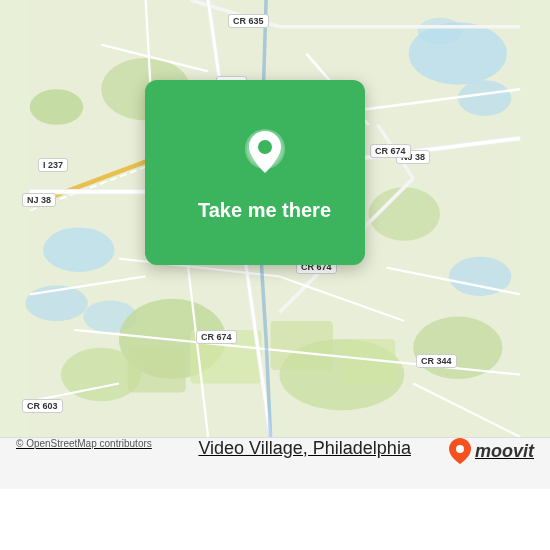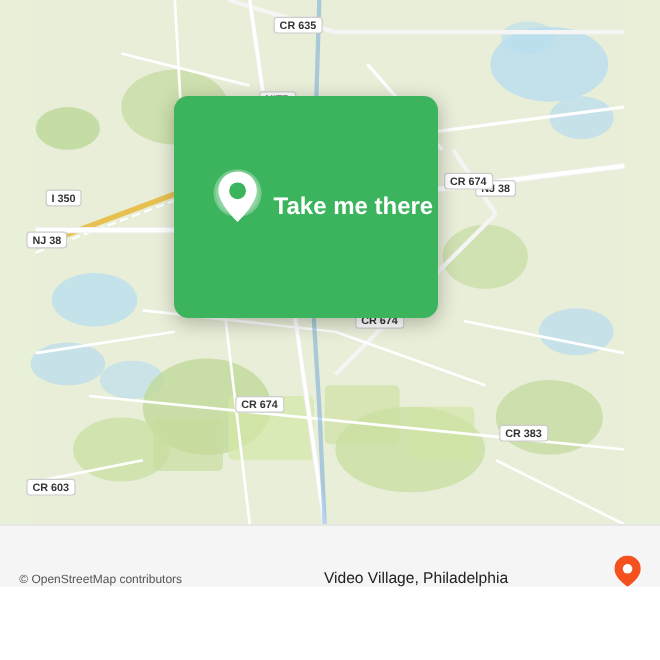--- a/index.html
+++ b/index.html
@@ -35,21 +35,21 @@
     
     #popup-card {
       position: absolute;
       top: 80px;
       left: 145px;
       width: 220px;
       height: 185px;
       background: #3cb45e;
       border-radius: 12px;
       display: flex;
-      flex-direction: row;
+      flex-direction: column;
       align-items: center;
       justify-content: center;
       box-shadow: 0 4px 16px rgba(0,0,0,0.25);
       cursor: pointer;
       z-index: 10;
       padding-left: 19px;
     }
 
     .location-pin-icon {
       width: 60px;
@@ -57,23 +57,24 @@
       margin-bottom: 16px;
     }
 
     
     #bottom-bar {
       width: 550px;
       height: 52px;
       background: #f5f5f5;
       border-top: 1px solid #ddd;
       display: flex;
-      align-items: flex-end;
+      align-items: flex-start;
       padding: 0 16px;
       position: relative;
+      text-decoration: underline;
     }
 
     #osm-credit {
       font-size: 10px;
       color: #555;
       flex: 1;
     }
 
     #place-name {
       font-size: 14px;
@@ -164,46 +165,47 @@
     <line x1="80" y1="50" x2="200" y2="80" stroke="#fff" stroke-width="2.5"></line>
 
     <polyline points="270,490 265,380 260,300 258,240 260,180 262,100 265,0" stroke="#4a90d9" stroke-width="4" fill="none" opacity="0.4"></polyline>
 
     <circle cx="272" cy="210" r="6" fill="#3cb45e" stroke="white" stroke-width="2"></circle>
   </svg>
 
   <div class="road-label" style="top:14px;left:228px;">CR 635</div>
   <div class="road-label" style="top:193px;left:22px;">NJ 38</div>
   <div class="road-label" style="top:150px;left:396px;">NJ 38</div>
-  <div class="road-label" style="top:158px;left:38px;">I 350</div>
+  <div class="road-label" style="top:158px;left:38px;">I 237</div>
   <div class="road-label" style="top:144px;left:370px;">CR 674</div>
   <div class="road-label" style="top:260px;left:296px;">CR 674</div>
   <div class="road-label" style="top:330px;left:196px;">CR 674</div>
-  <div class="road-label" style="top:354px;left:416px;">CR 383</div>
+  <div class="road-label" style="top:354px;left:416px;">CR 344</div>
   <div class="road-label" style="top:399px;left:22px;">CR 603</div>
   <div class="road-label" style="top:76px;left:216px;">NITP</div>
 
   <div id="popup-card">
     <div class="location-pin-icon">
       <svg width="60" height="60" viewBox="0 0 60 60" xmlns="http://www.w3.org/2000/svg">
         <circle cx="30" cy="26" r="20" fill="white" opacity="0.3"></circle>
         <circle cx="30" cy="26" r="18" fill="white" opacity="0.2"></circle>
 
         <path d="M30 8 C21 8 14 15 14 24 C14 35 30 50 30 50 C30 50 46 35 46 24 C46 15 39 8 30 8 Z" fill="white"></path>
         <circle cx="30" cy="24" r="7" fill="#3cb45e"></circle>
       </svg>
     </div>
     <span id="popup-label" style="color:white;font-size:20px;font-weight:600;">Take me there</span>
   </div>
 </div>
 
 <div id="bottom-bar">
   <span id="osm-credit" style="font-size:10px;color:#555;flex:1;">© OpenStreetMap contributors</span>
 
-  <span id="place-name" style="font-size:13px;color:#222;font-weight:500;flex:2;text-align:center;">Video Village, Philadelphia</span>
+  <span id="place-name" style="font-size:18px;color:#222;font-weight:500;flex:2;text-align:center;">Video Village, Philadelphia</span>
 
   <div id="moovit-logo" style="display:flex;align-items:center;gap:4px;">
     <svg width="22" height="26" viewBox="0 0 22 26" xmlns="http://www.w3.org/2000/svg">
       <path d="M11 0 C5 0 0 5 0 11 C0 19 11 26 11 26 C11 26 22 19 22 11 C22 5 17 0 11 0 Z" fill="#f4511e"></path>
       <circle cx="11" cy="11" r="4" fill="white"></circle>
     </svg>
+    <span style="font-size:18px;font-weight:bold;color:#333;font-style:italic;">moovit</span>
   </div>
 </div>
 
 </body></html>

